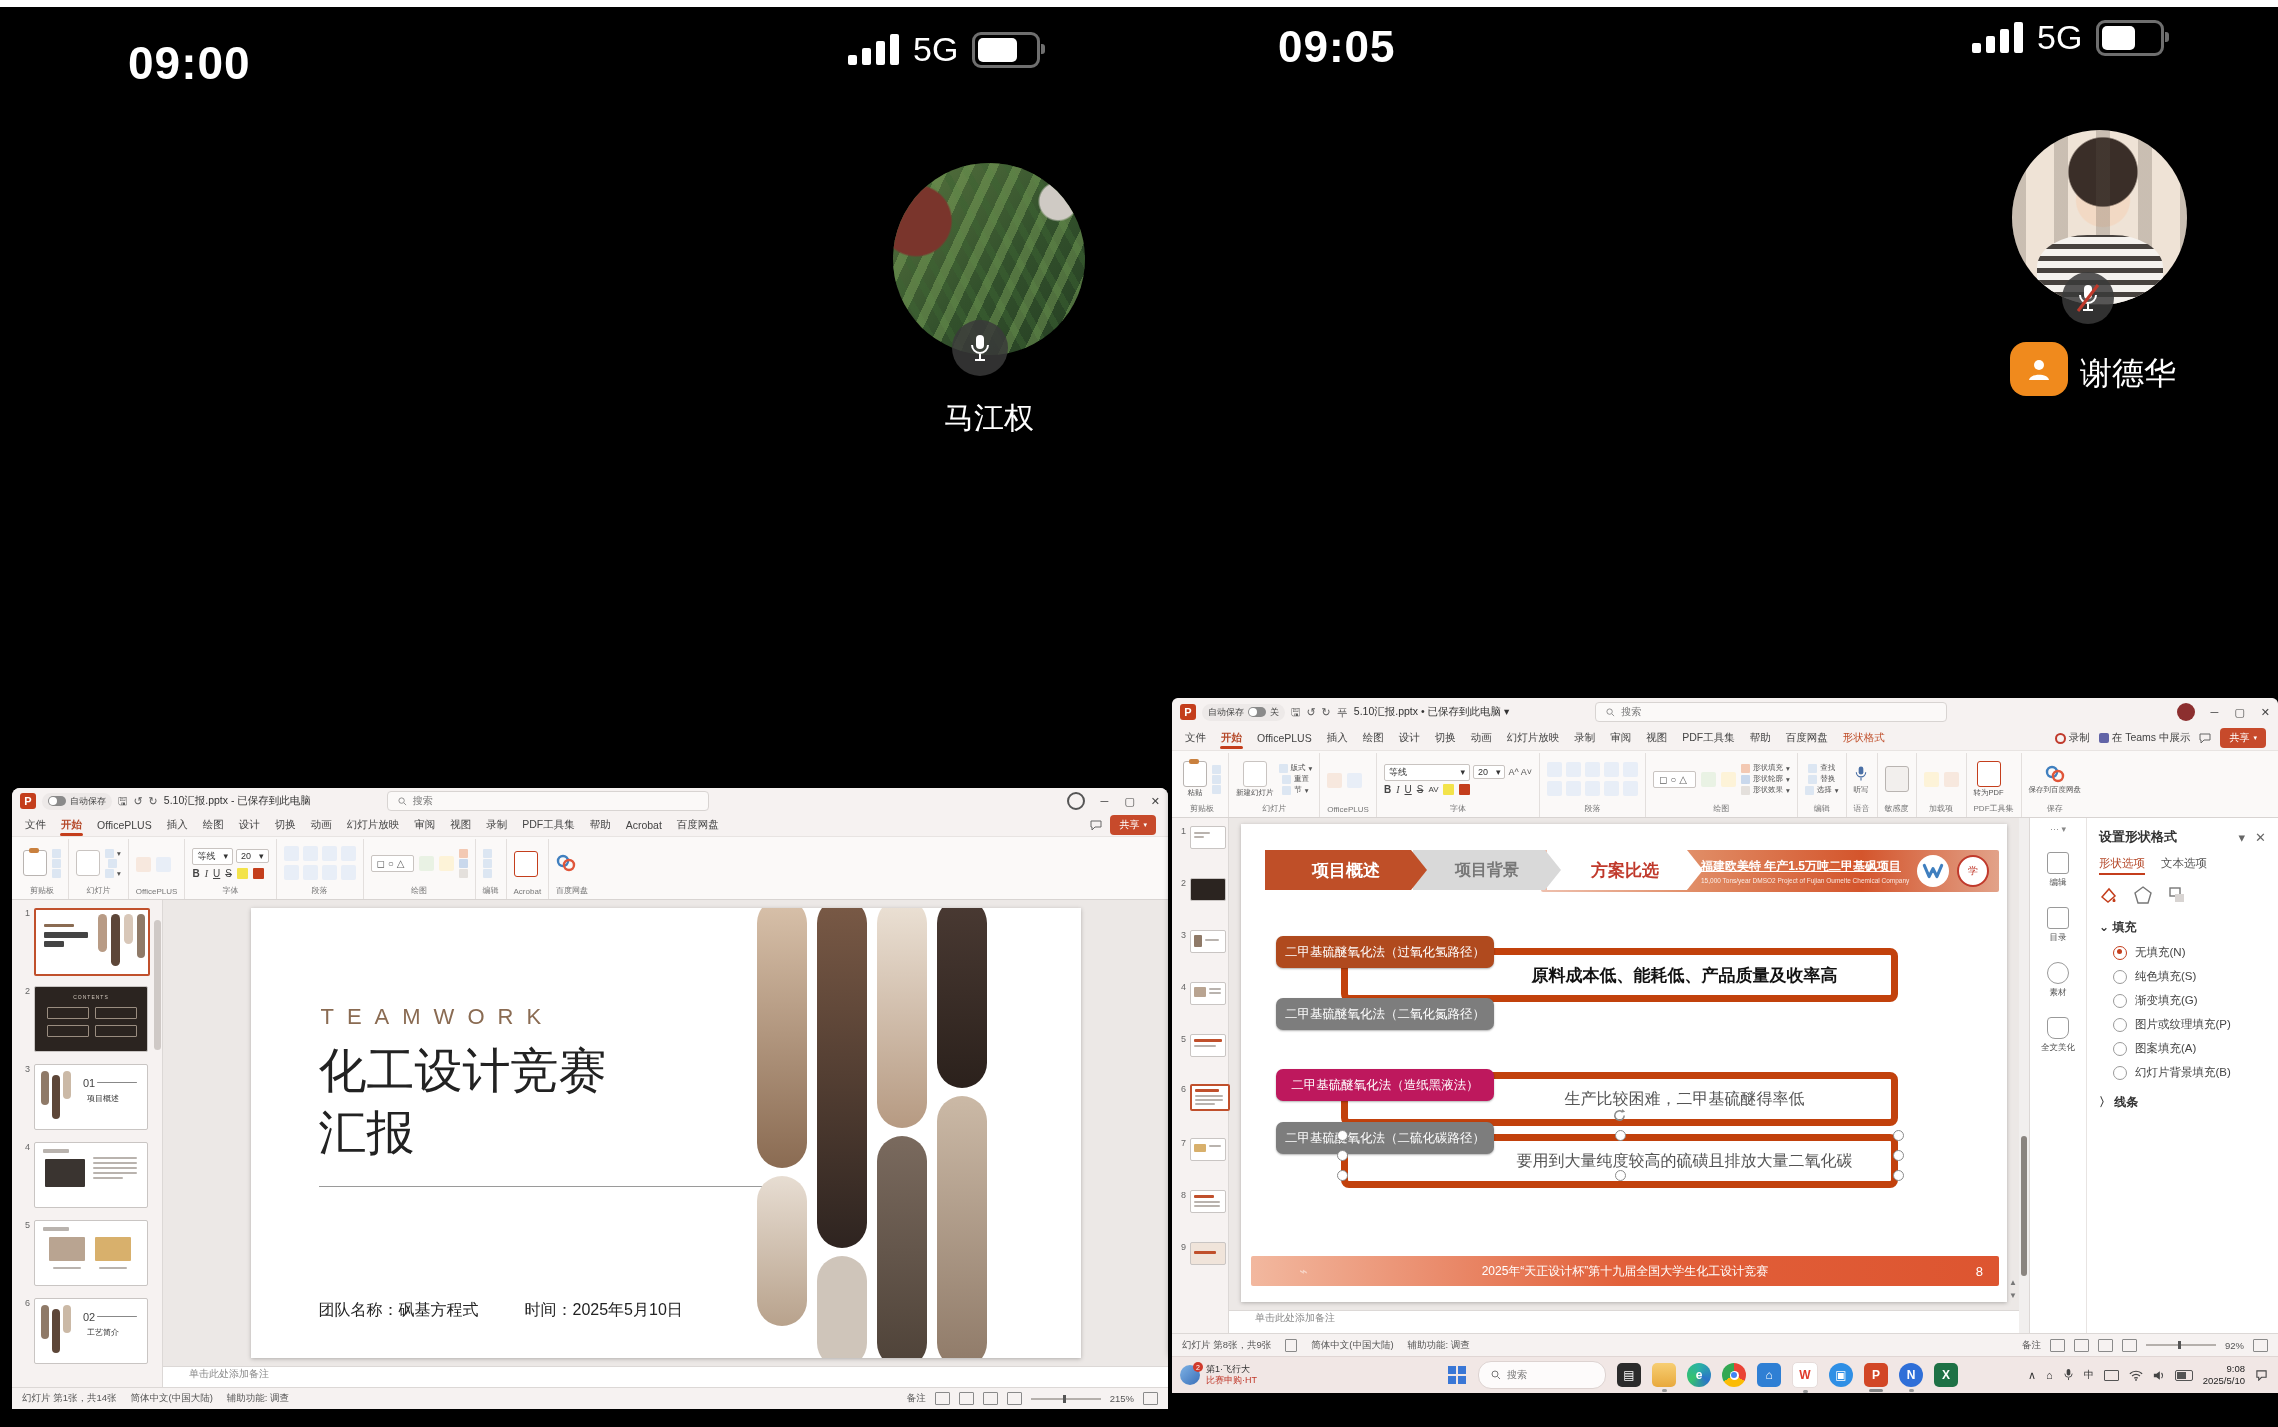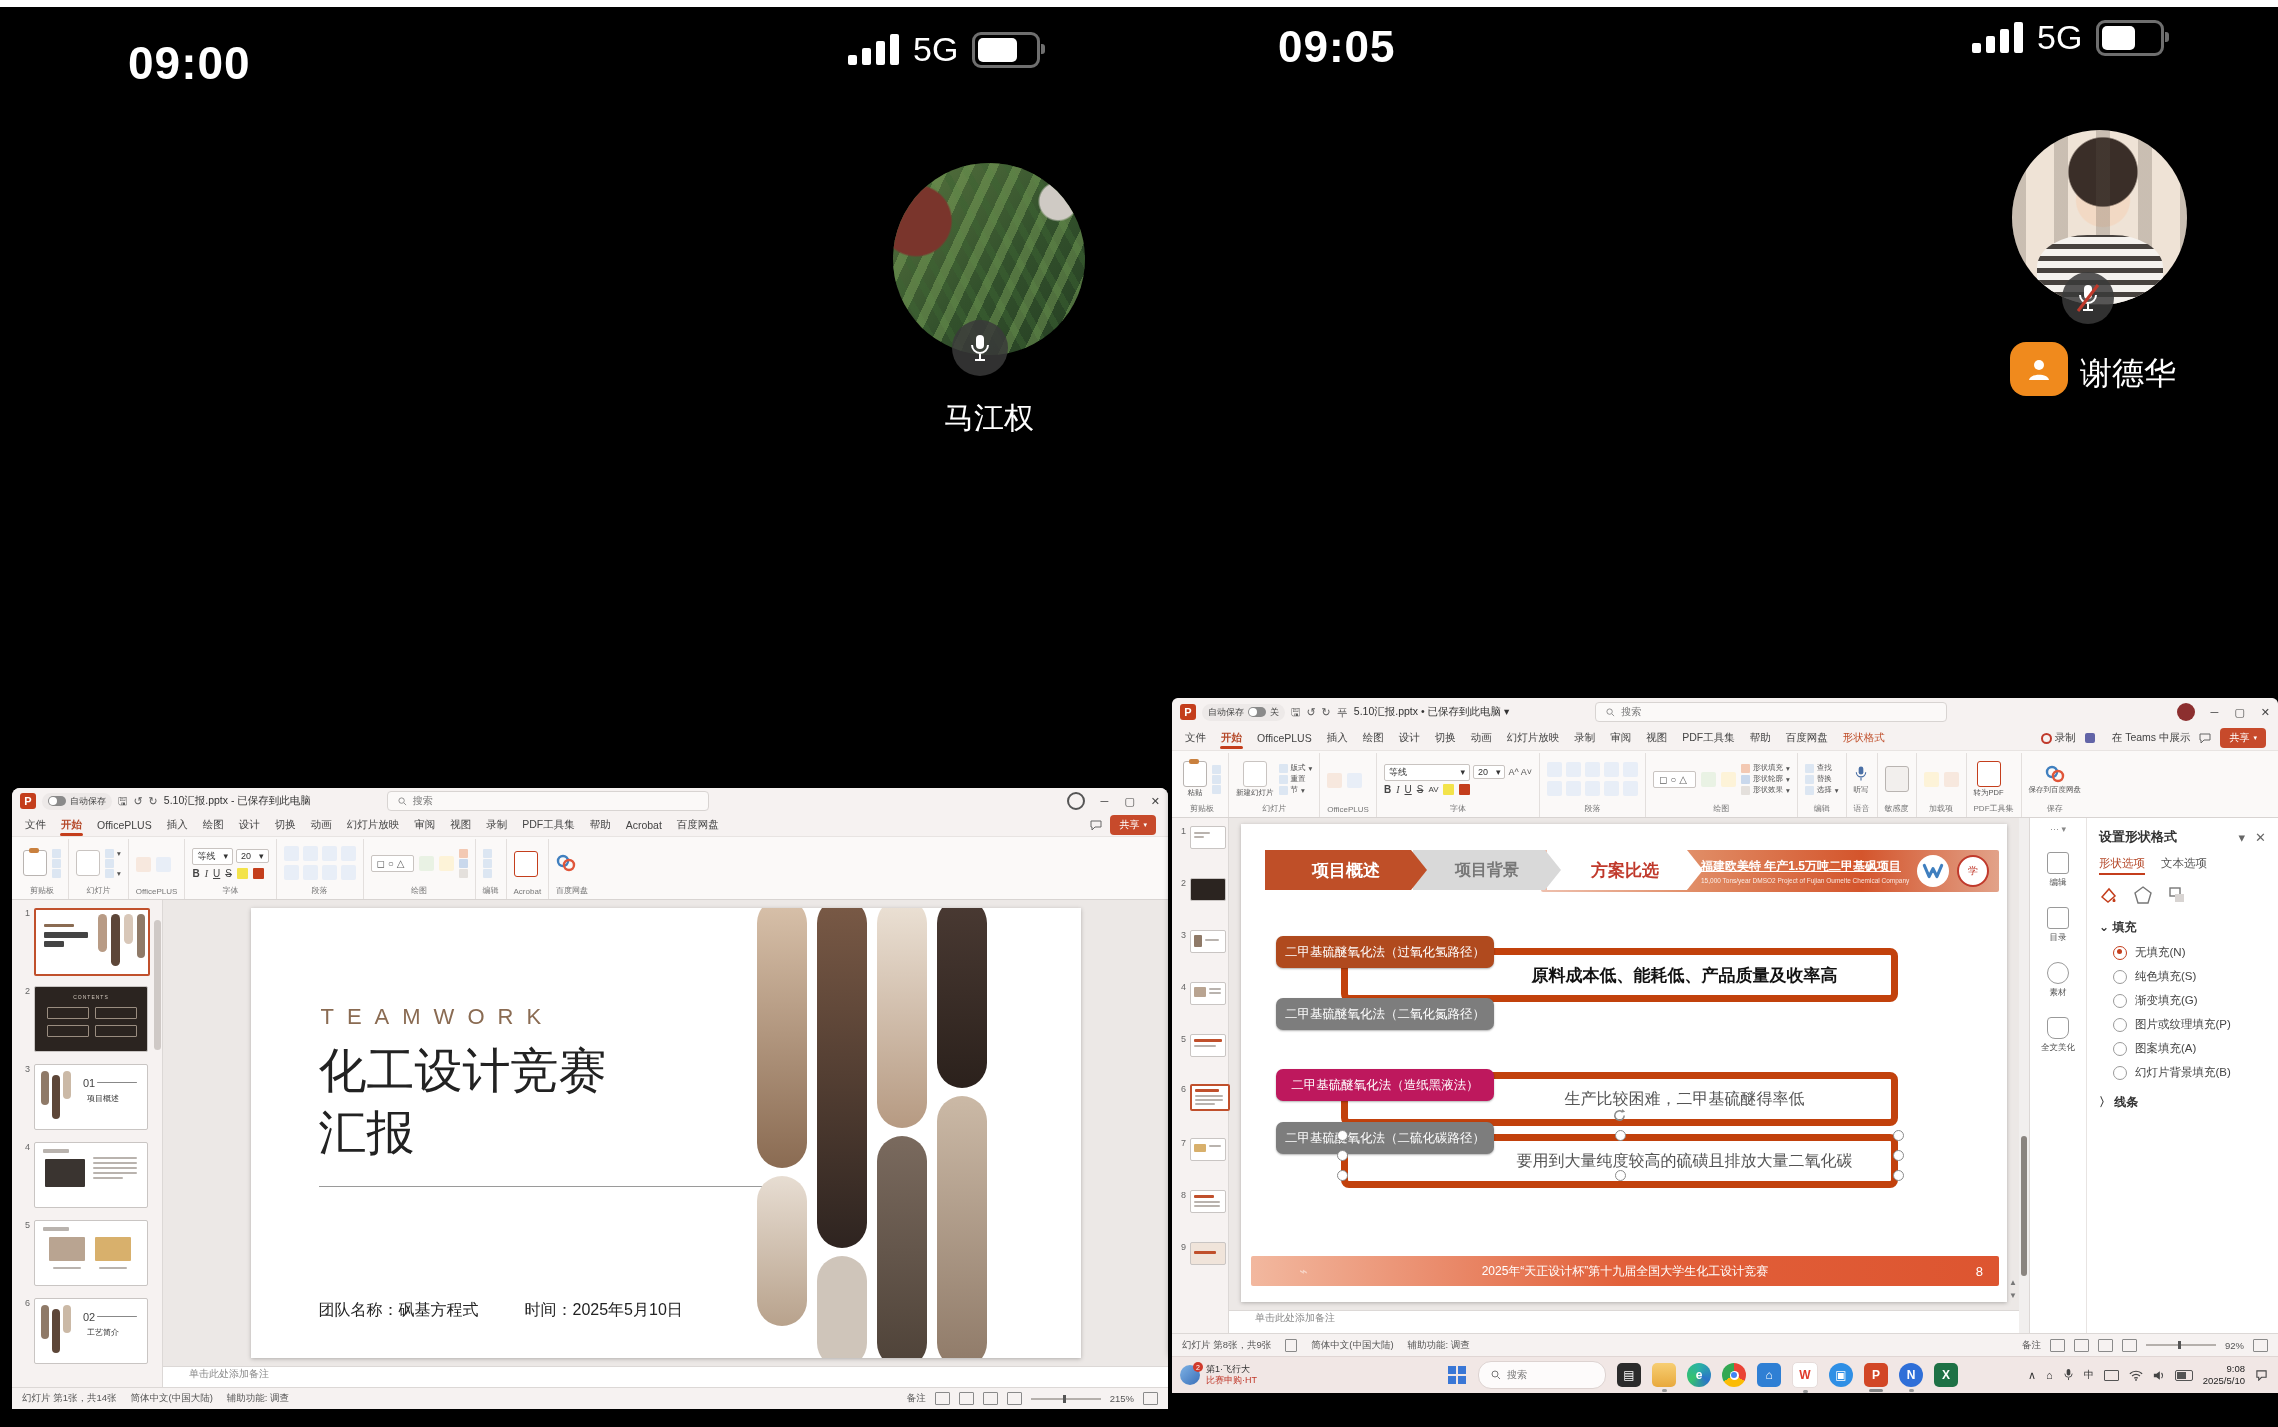--- a/index.html
+++ b/index.html
@@ -49,21 +49,21 @@
   .glab{text-align:center;font-size:8px;color:#777;padding:1px 0 2px 0;white-space:nowrap;}
   .tl{width:15px;height:15px;border-radius:2px;background:#e8eef7;}
   .tl.o{background:#f7e8de;}
   .tl.g{background:#e9f2e4;}
   .tl.y{background:#fdf3d8;}
   .bigbtn{display:flex;flex-direction:column;align-items:center;gap:2px;font-size:7.5px;color:#555;text-align:center;line-height:1.15;}
   .bigic{width:22px;height:24px;border:1px solid #c9c4c1;border-radius:3px;background:#fff;position:relative;}
   .bigic.paste{background:#fff;border-color:#b9b4b1;}
   .bigic.paste:after{content:"";position:absolute;left:5px;top:-3px;width:10px;height:5px;background:#c9803e;border-radius:2px;}
   .minis{display:flex;flex-direction:column;gap:1px;font-size:7.5px;color:#555;}
-  .minis span{display:flex;align-items:center;gap:3px;white-space:nowrap;}
+  .minis span{display:flex;align-items:center;gap:3px;white-space:nowrap;justify-content:center;}
   .mi{width:9px;height:9px;background:#dce6f2;border-radius:1px;display:inline-block;}
   .fontbox{display:flex;align-items:center;gap:3px;}
   .fsel{border:1px solid #c9c4c1;background:#fff;border-radius:2px;font-size:9px;color:#333;padding:1px 4px;display:flex;align-items:center;gap:8px;}
   .bius{display:flex;align-items:center;gap:5px;font-size:10px;color:#444;}
   .bius b{font-weight:bold}.bius i{font-family:"Liberation Serif",serif;}
   .clr{width:11px;height:11px;border-radius:1px;}
   .shapebox{border:1px solid #c9c4c1;background:#fff;border-radius:2px;padding:2px 5px;font-size:10px;color:#666;letter-spacing:3px;}
   
   .wbody{display:flex;flex:1;min-height:0;background:#ece8e6;}
   .thumbs{background:#f6f2f1;border-right:1px solid #dcd8d6;position:relative;}
@@ -543,21 +543,21 @@
       <span class="mtab">视图</span>
       <span class="mtab">PDF工具集</span>
       <span class="mtab">帮助</span>
       <span class="mtab">百度网盘</span>
       <span class="mtab ctx">形状格式</span>
       <span style="margin-left:auto;display:flex;align-items:center;gap:9px;">
         <span style="display:flex;align-items:center;gap:3px;">
             <span style="width:7px;height:7px;border-radius:50%;border:2px solid #c0392b;display:inline-block;"></span>
             <span>录制</span>
           </span>
-        <span style="display:flex;align-items:center;gap:17px;">
+        <span style="display:flex;align-items:center;gap:3px;">
             <span class="tl" style="width:10px;height:10px;background:#6264a7;"></span>
             <span>在 Teams 中展示</span>
           </span>
         <svg width="12" height="11" viewBox="0 0 12 11">
             <path d="M1 1h10v6H5L2 10V7H1z" fill="none" stroke="#666"></path>
           </svg>
         <span class="sharebtn">
             <span>共享</span>
             <span style="font-size:7px">▾</span>
           </span>

